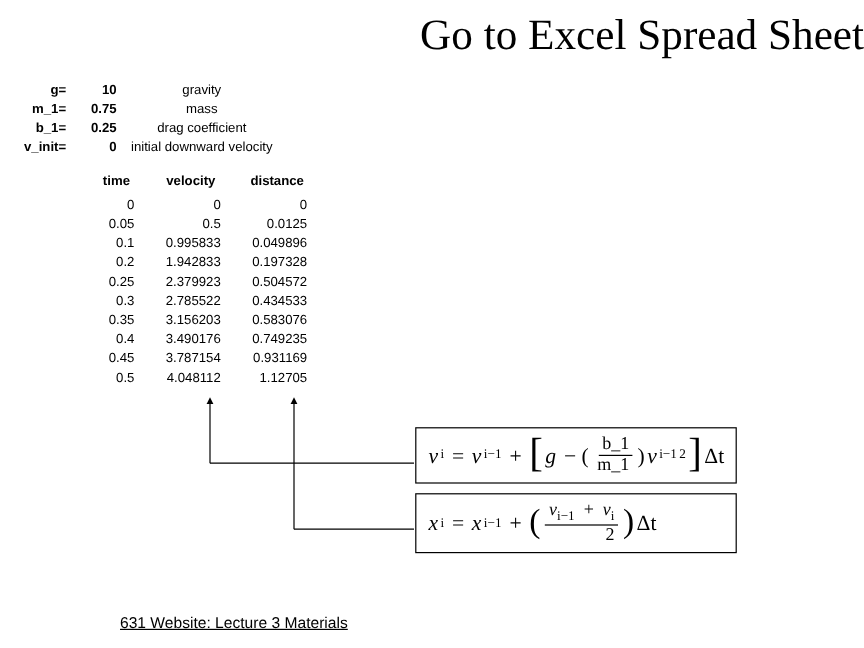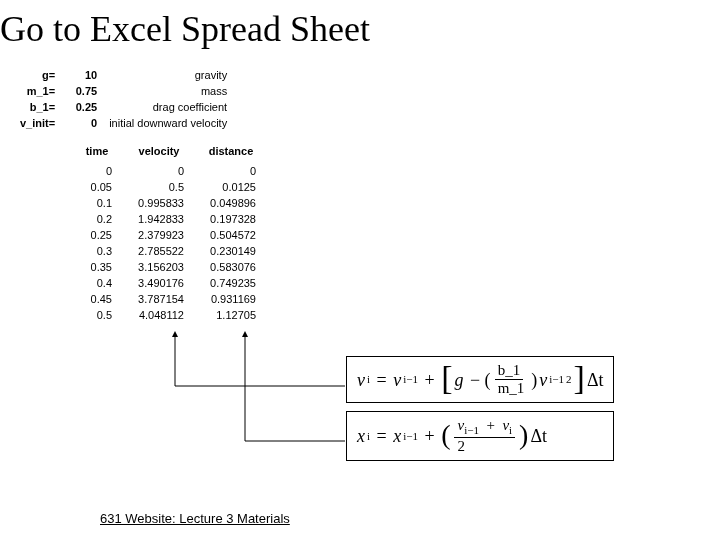--- a/index.html
+++ b/index.html
@@ -12,33 +12,33 @@
     color: #000;
   }
   .title {
     font-family: "Times New Roman", Times, serif;
     font-size: 36px;
     font-weight: 400;
     position: absolute;
     top: 8px;
     left: 0;
     width: 720px;
-    text-align: left;
+    text-align: right;
   }
   .params {
     position: absolute;
     top: 66px;
     left: 14px;
     font-size: 11px;
     line-height: 14px;
   }
   .params td { padding: 0 4px; white-space: nowrap; }
   .params .lbl { text-align: right; font-weight: 700; }
   .params .val { text-align: right; font-weight: 700; width: 40px; }
-  .params .desc { text-align: right; font-weight: 400; padding-left: 6px; }
+  .params .desc { text-align: center; font-weight: 400; padding-left: 6px; }
 
   .datatbl {
     position: absolute;
     top: 142px;
     left: 70px;
     font-size: 11px;
     line-height: 14px;
   }
   .datatbl th { font-weight: 700; padding: 0 10px 4px 10px; }
   .datatbl td { text-align: right; padding: 0 10px; }
@@ -68,21 +68,21 @@
     margin-bottom: 8px;
     display: flex;
     align-items: center;
     gap: 2px;
   }
   .sub { font-size: 11px; vertical-align: sub; }
   .sup { font-size: 11px; vertical-align: super; }
   .frac {
     display: inline-flex;
     flex-direction: column;
-    align-items: flex-start;
+    align-items: flex-end;
     vertical-align: middle;
     font-size: 15px;
     margin: 0 2px;
   }
   .frac .num { border-bottom: 1px solid #000; padding: 0 3px 1px 3px; }
   .frac .den { padding: 1px 3px 0 3px; }
   .big-bracket { font-size: 34px; line-height: 0; padding-bottom: 4px; }
   .big-paren { font-size: 28px; line-height: 0; padding-bottom: 2px; }
 
   .footer-link {
@@ -151,21 +151,21 @@
         <td>0.197328</td>
       </tr>
   <tr>
         <td>0.25</td>
         <td>2.379923</td>
         <td>0.504572</td>
       </tr>
   <tr>
         <td>0.3</td>
         <td>2.785522</td>
-        <td>0.230149</td>
+        <td>0.434533</td>
       </tr>
   <tr>
         <td>0.35</td>
         <td>3.156203</td>
         <td>0.583076</td>
       </tr>
   <tr>
         <td>0.4</td>
         <td>3.490176</td>
         <td>0.749235</td>

